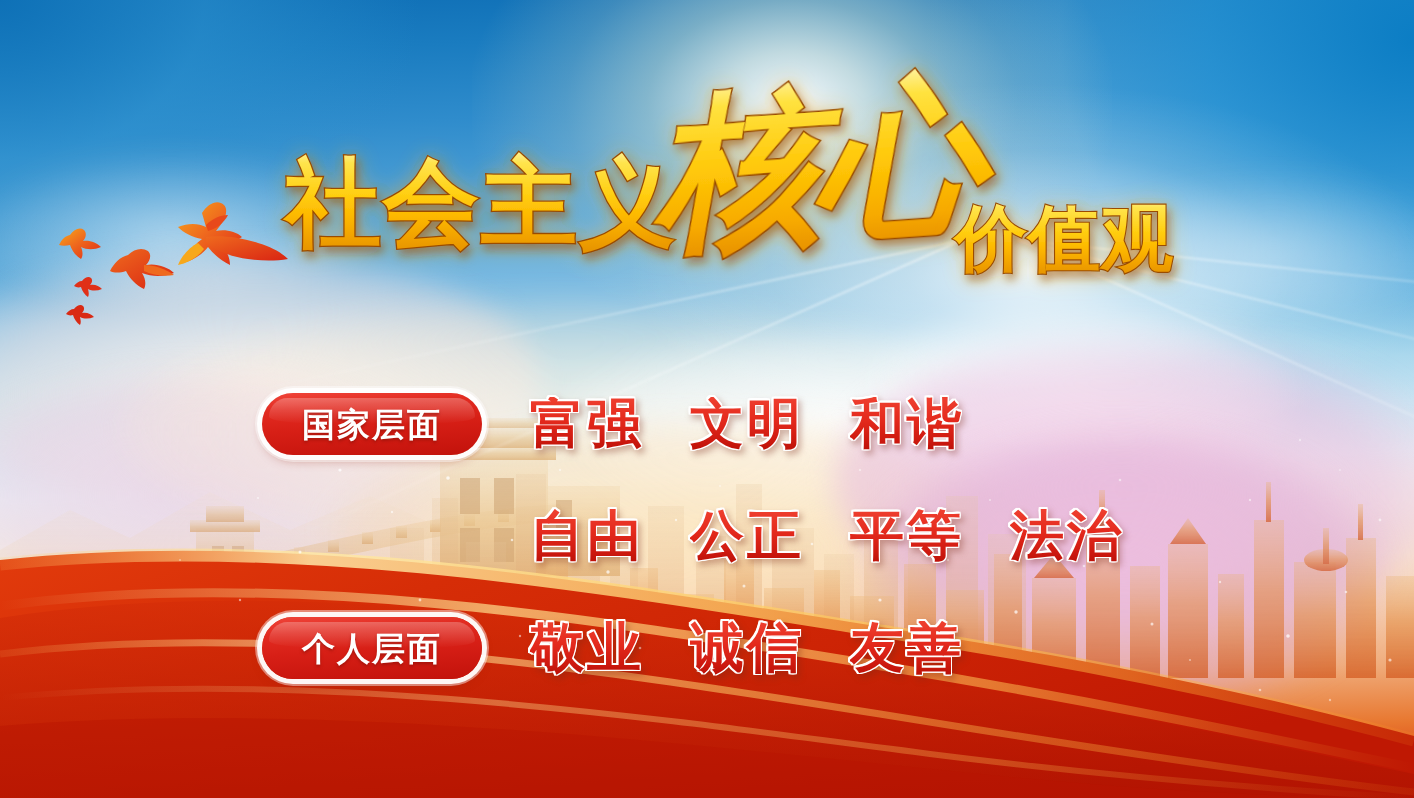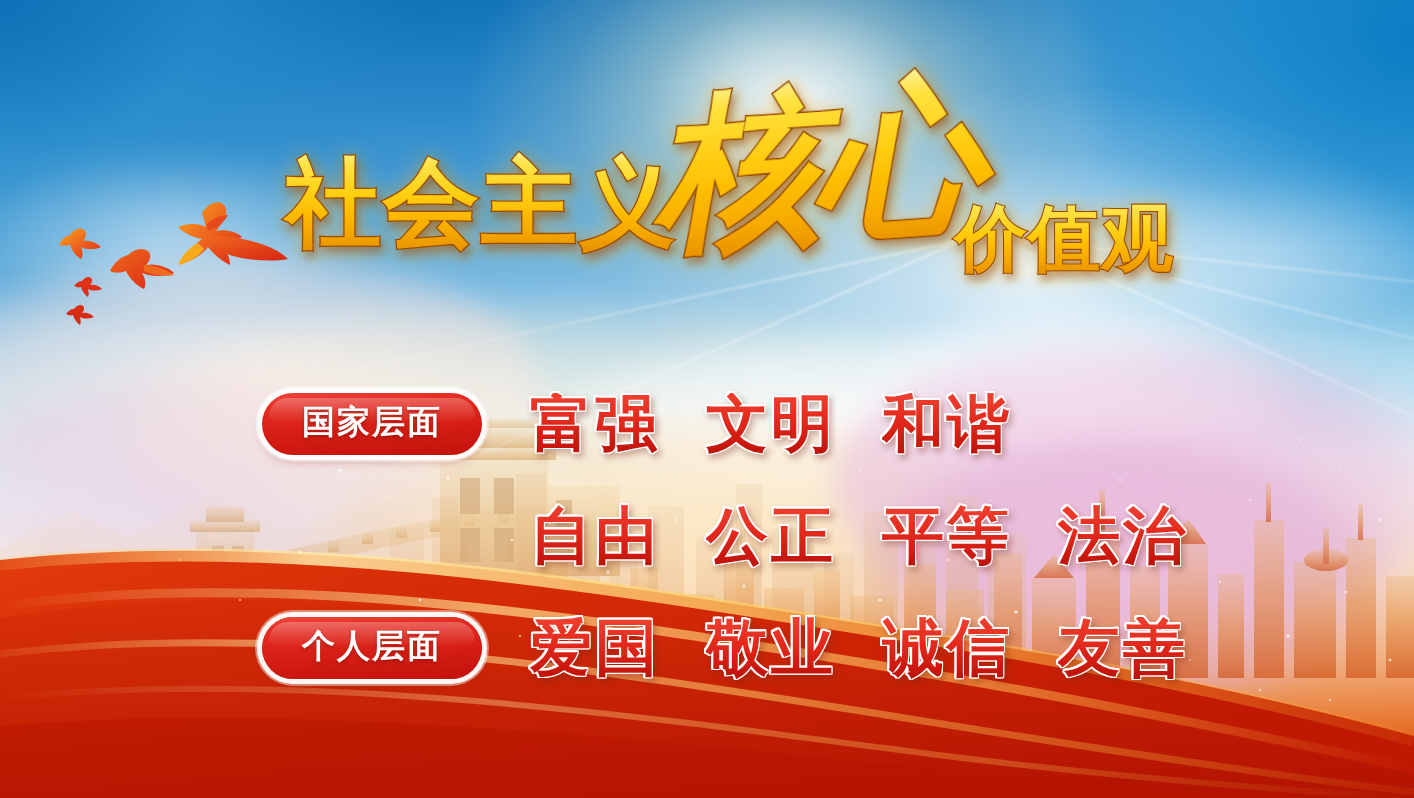--- a/index.html
+++ b/index.html
@@ -149,30 +149,29 @@
     pointer-events:none;
   }
   .badge-text{
     position:relative;z-index:2;
     color:#ffffff;
     font-size:33px;font-weight:bold;
     letter-spacing:2px;
     line-height:1;
     text-shadow:0 2px 3px rgba(130,16,8,.55);
     white-space:nowrap;
-    font-family:Liberation Mono, monospace;
   }
 
   .values{
     position:absolute;left:530px;top:50%;transform:translateY(-50%);
     display:flex;align-items:center;gap:46px;
     white-space:nowrap;
   }
   .value{
-    font-size:62px;font-weight:bold;line-height:1;
+    font-size:54px;font-weight:bold;line-height:1;
     letter-spacing:3px;
     color:#de2419;
     background:linear-gradient(180deg,#ef4030 0%,#e42a1d 42%,#cf1a10 78%,#bb1108 100%);
     -webkit-background-clip:text;background-clip:text;
     -webkit-text-fill-color:transparent;
     filter:
       drop-shadow(1.6px 0 0 #fff) drop-shadow(-1.6px 0 0 #fff)
       drop-shadow(0 1.6px 0 #fff) drop-shadow(0 -1.6px 0 #fff)
       drop-shadow(3px 4px 3px rgba(120,40,20,.33));
     cursor:default;
@@ -498,21 +497,20 @@
         <span class="value">平等</span>
         <span class="value">法治</span>
       </div>
     </div>
 
     <div class="row">
       <div class="badge">
         <span class="badge-text">个人层面</span>
       </div>
       <div class="values">
-        <span class="value">爱国</span>
         <span class="value">敬业</span>
         <span class="value">诚信</span>
         <span class="value">友善</span>
       </div>
     </div>
 
   </div>
 
 </div>
 

